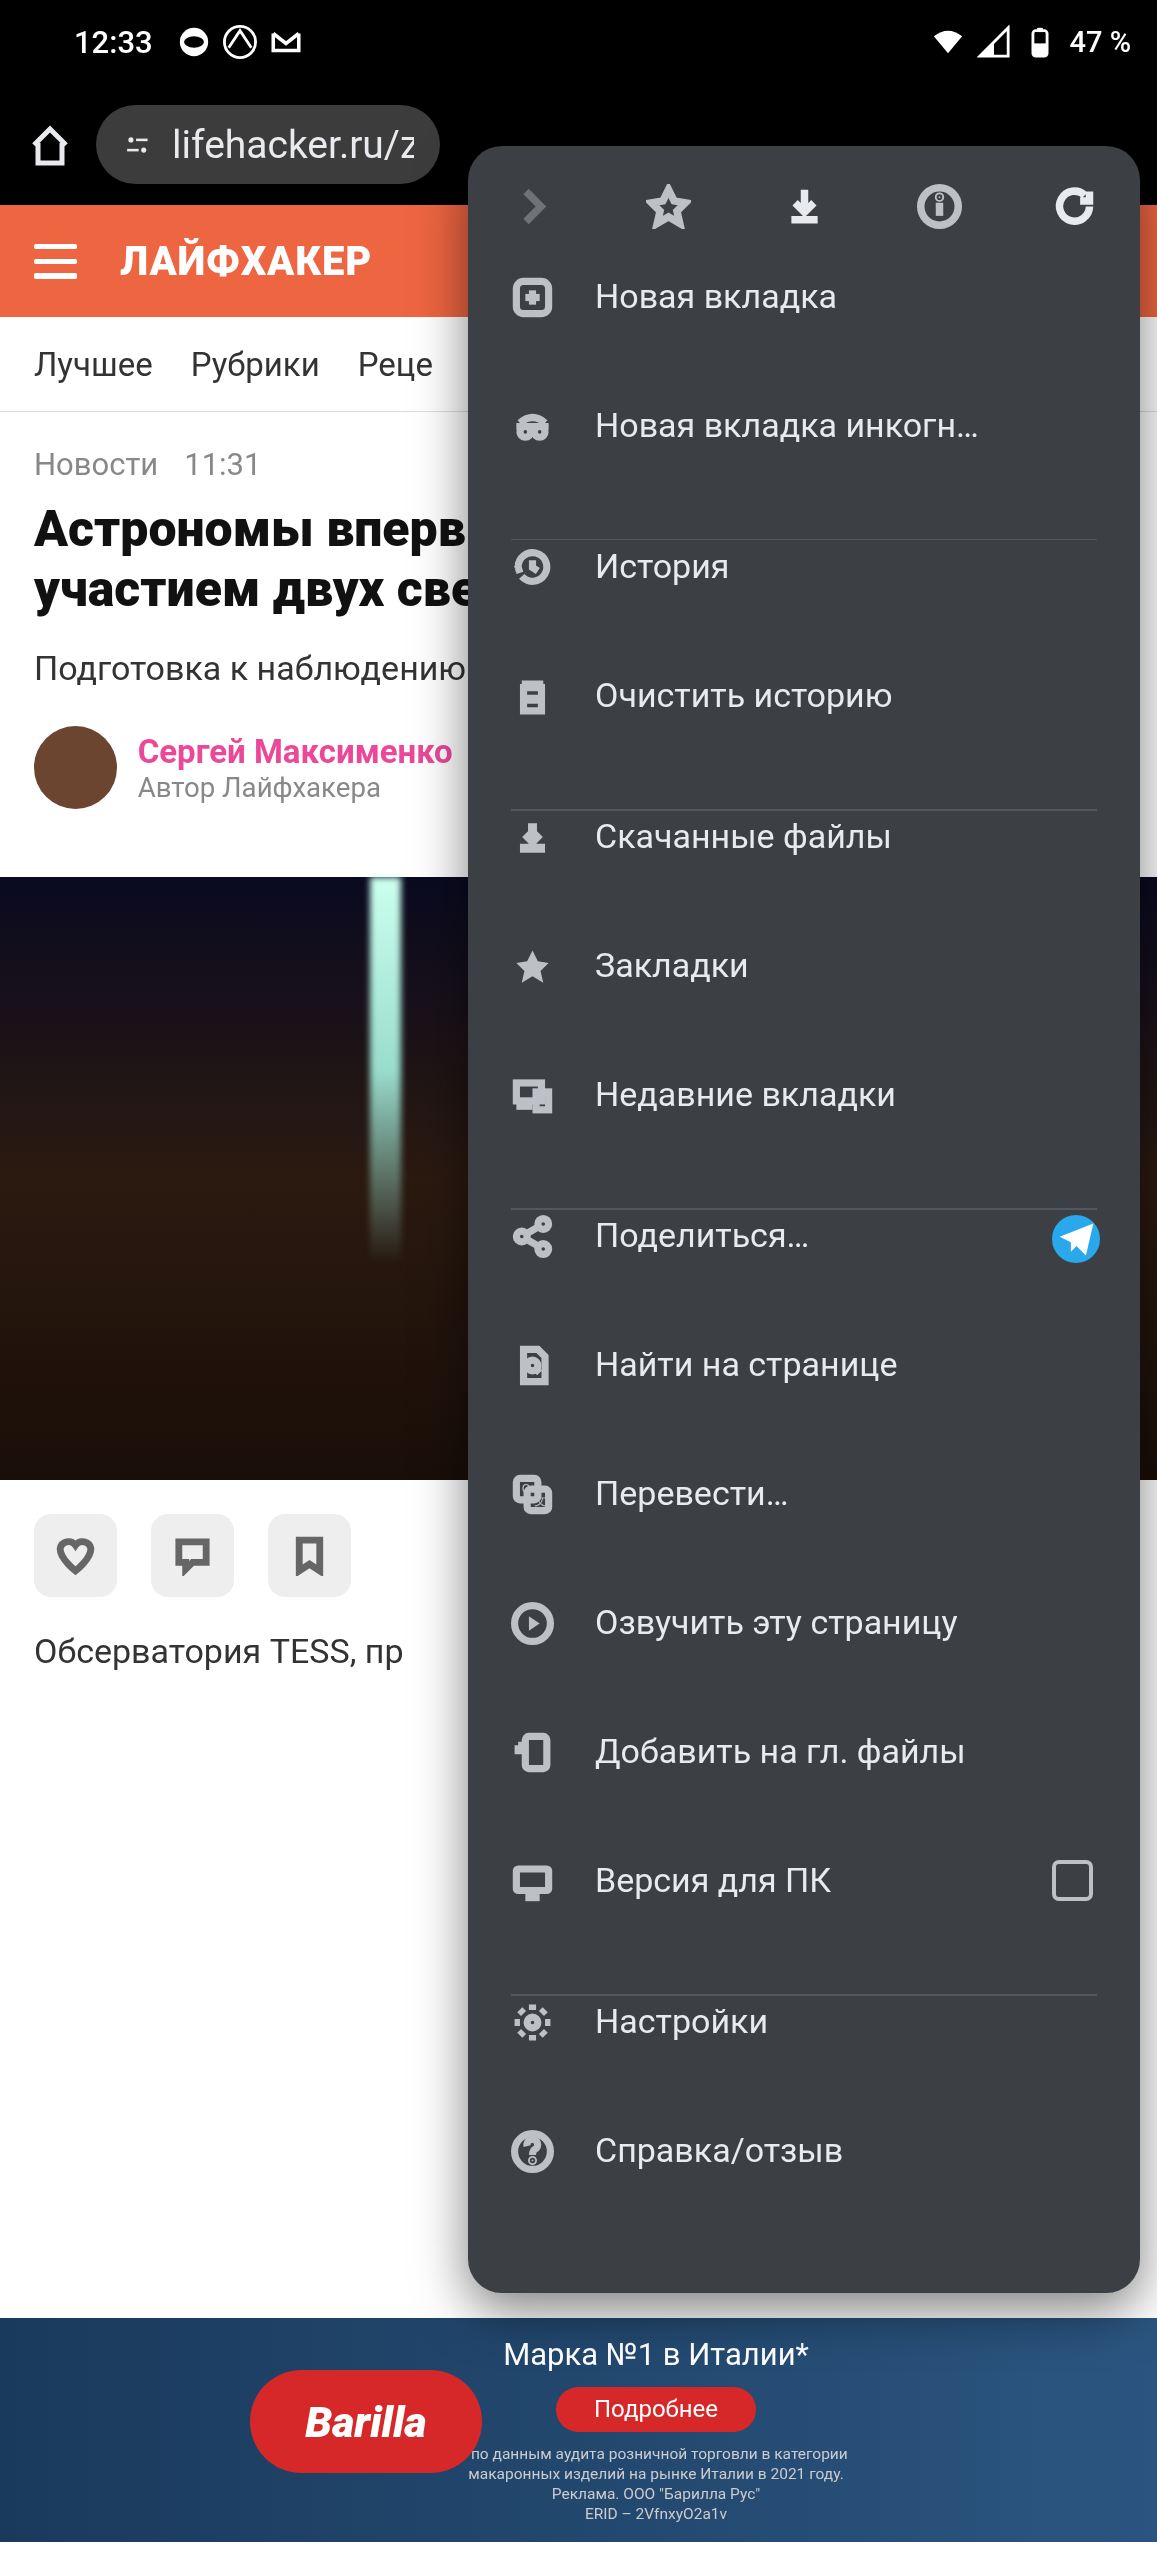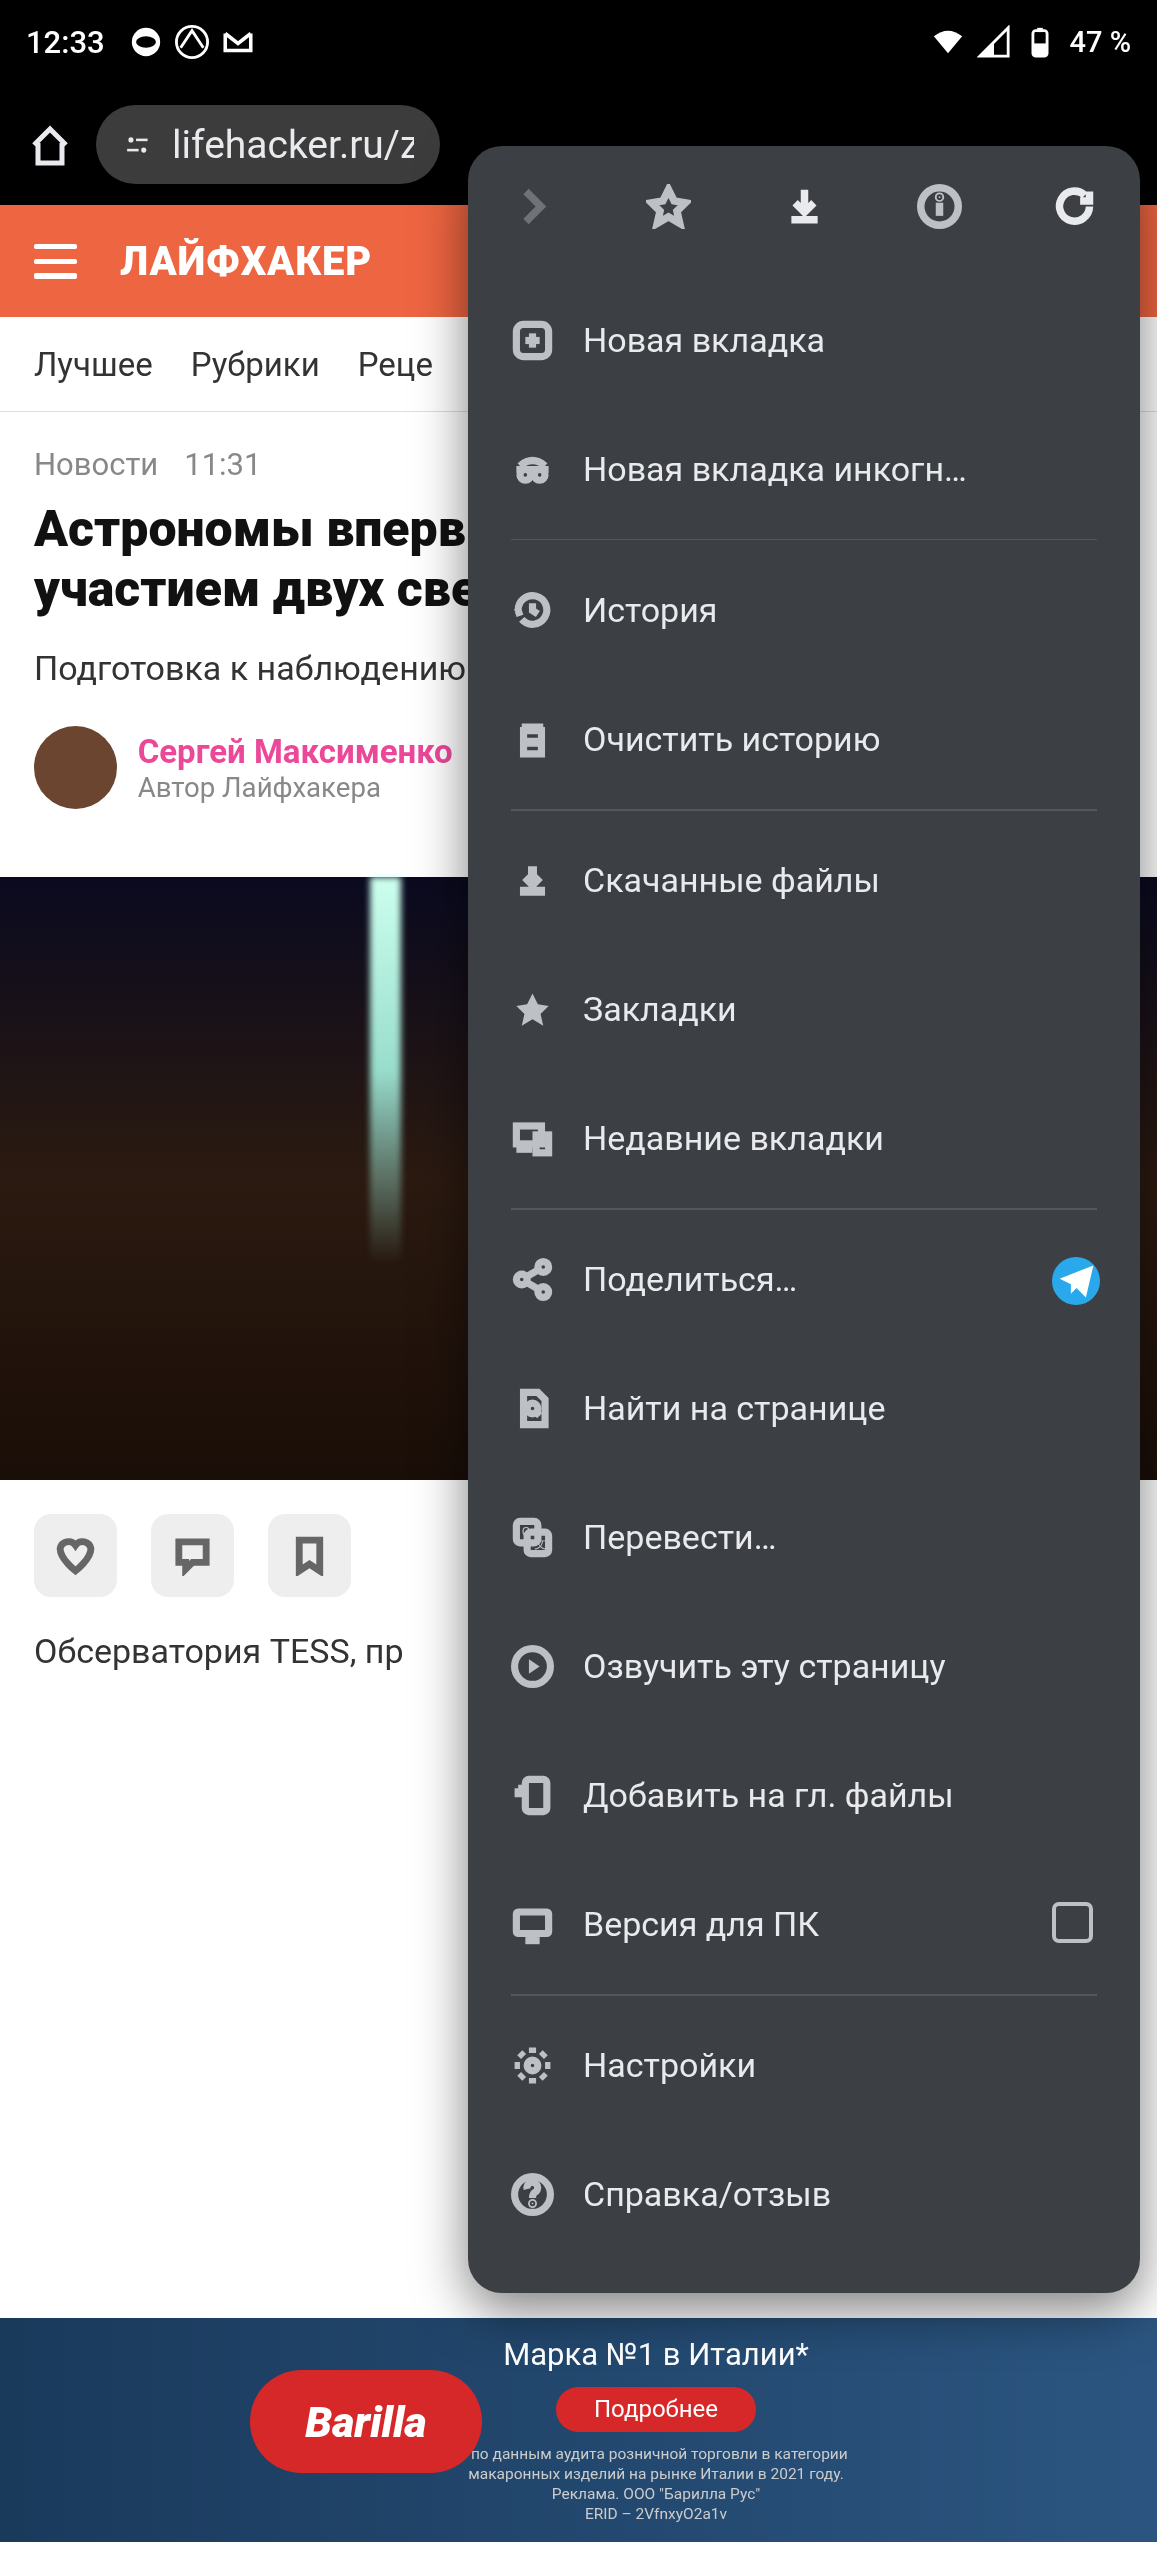--- a/index.html
+++ b/index.html
@@ -1,19 +1,19 @@
 <!DOCTYPE html>
 <html style="font-size:13.8px"><head>
 <meta charset="utf-8">
 <style>
   * { box-sizing: border-box; margin: 0; padding: 0; }
   html, body { width: 1157px; height: 2576px; font-family: Roboto, Arial, sans-serif; background: #000; overflow: hidden; }
   
   
-  .statusbar { height: 84px; background: #000; display: flex; align-items: center; padding: 0 26px; color: #fff; font-size: 31px; font-weight: 500; }
+  .statusbar { height: 84px; background: #000; display: flex; align-items: center; padding: 0 26px; color: #fff; font-size: 31px; font-weight: 500; margin-left: 48px; }
   .statusbar .time { flex: 0 0 auto; margin-right: 24px; }
   .statusbar .left-icons { display: flex; gap: 12px; align-items: center; }
   .statusbar .spacer { flex: 1; }
   .statusbar .right-icons { display: flex; gap: 12px; align-items: center; }
   .status-icon { width: 34px; height: 34px; fill: #fff; }
   .battery-text { font-size: 29px; }
   
   
   .browser-bar { height: 121px; background: #000; display: flex; align-items: center; padding: 0 26px; gap: 22.4px; }
   .home-icon { width: 48px; height: 48px; fill: none; stroke: #e8eaed; stroke-width: 5; }
@@ -54,21 +54,21 @@
   .ad-slogan { font-size: 31px; margin-bottom: 13.8px; margin-left: 155px; }
   .ad-cta { background: #d62828; padding: 8.6px 38px; border-radius: 22.4px; font-size: 24px; margin-left: 155px; }
   .ad-fine { font-size: 15.5px; color: #ccc; margin-top: 12px; text-align: center; margin-left: 155px; line-height: 1.3; }
   
   
   .menu { position: absolute; top: 146px; right: 17px; width: 672px; background: #3c3f43; border-radius: 34px; color: #e8eaed; box-shadow: 0 17px 52px rgba(0,0,0,0.5); z-index: 100; padding-bottom: 26px; }
   .menu-top { height: 121px; display: flex; align-items: center; justify-content: space-between; padding: 0 43px; border-top-left-radius: 34px; border-top-right-radius: 34px; }
   .menu-top .icn { width: 45px; height: 45px; }
   .menu-top svg { width: 45px; height: 45px; fill: none; stroke: #bdc1c6; stroke-width: 4; }
   .menu-list { padding: 8.6px 0; }
-  .menu-item { display: flex; align-items: center; height: 129px; padding: 0 43px; gap: 29px; font-size: 34px; }
+  .menu-item { display: flex; align-items: flex-start; height: 129px; padding: 0 43px; gap: 41px; font-size: 34px; }
   .menu-item .mi-icon { width: 43px; height: 43px; flex: 0 0 43px; }
   .menu-item .mi-icon svg { width: 43px; height: 43px; fill: none; stroke: #bdc1c6; stroke-width: 4; }
   .menu-item .mi-label { flex: 1; white-space: nowrap; overflow: hidden; text-overflow: ellipsis; }
   .menu-item .mi-trail { width: 45px; height: 45px; }
   .menu-item .mi-trail svg { width: 45px; height: 45px; }
   .menu-divider { height: 1.7px; background: #54575b; margin: 5.2px 43px; }
   
   .checkbox-empty { width: 41px; height: 41px; border: 4.3px solid #bdc1c6; border-radius: 6.9px; }
   .tg-badge { width: 48px; height: 48px; border-radius: 50%; background: #29a9eb; display: flex; align-items: center; justify-content: center; }
   .tg-badge svg { width: 27.6px; height: 27.6px; fill: #fff; stroke: none; }

